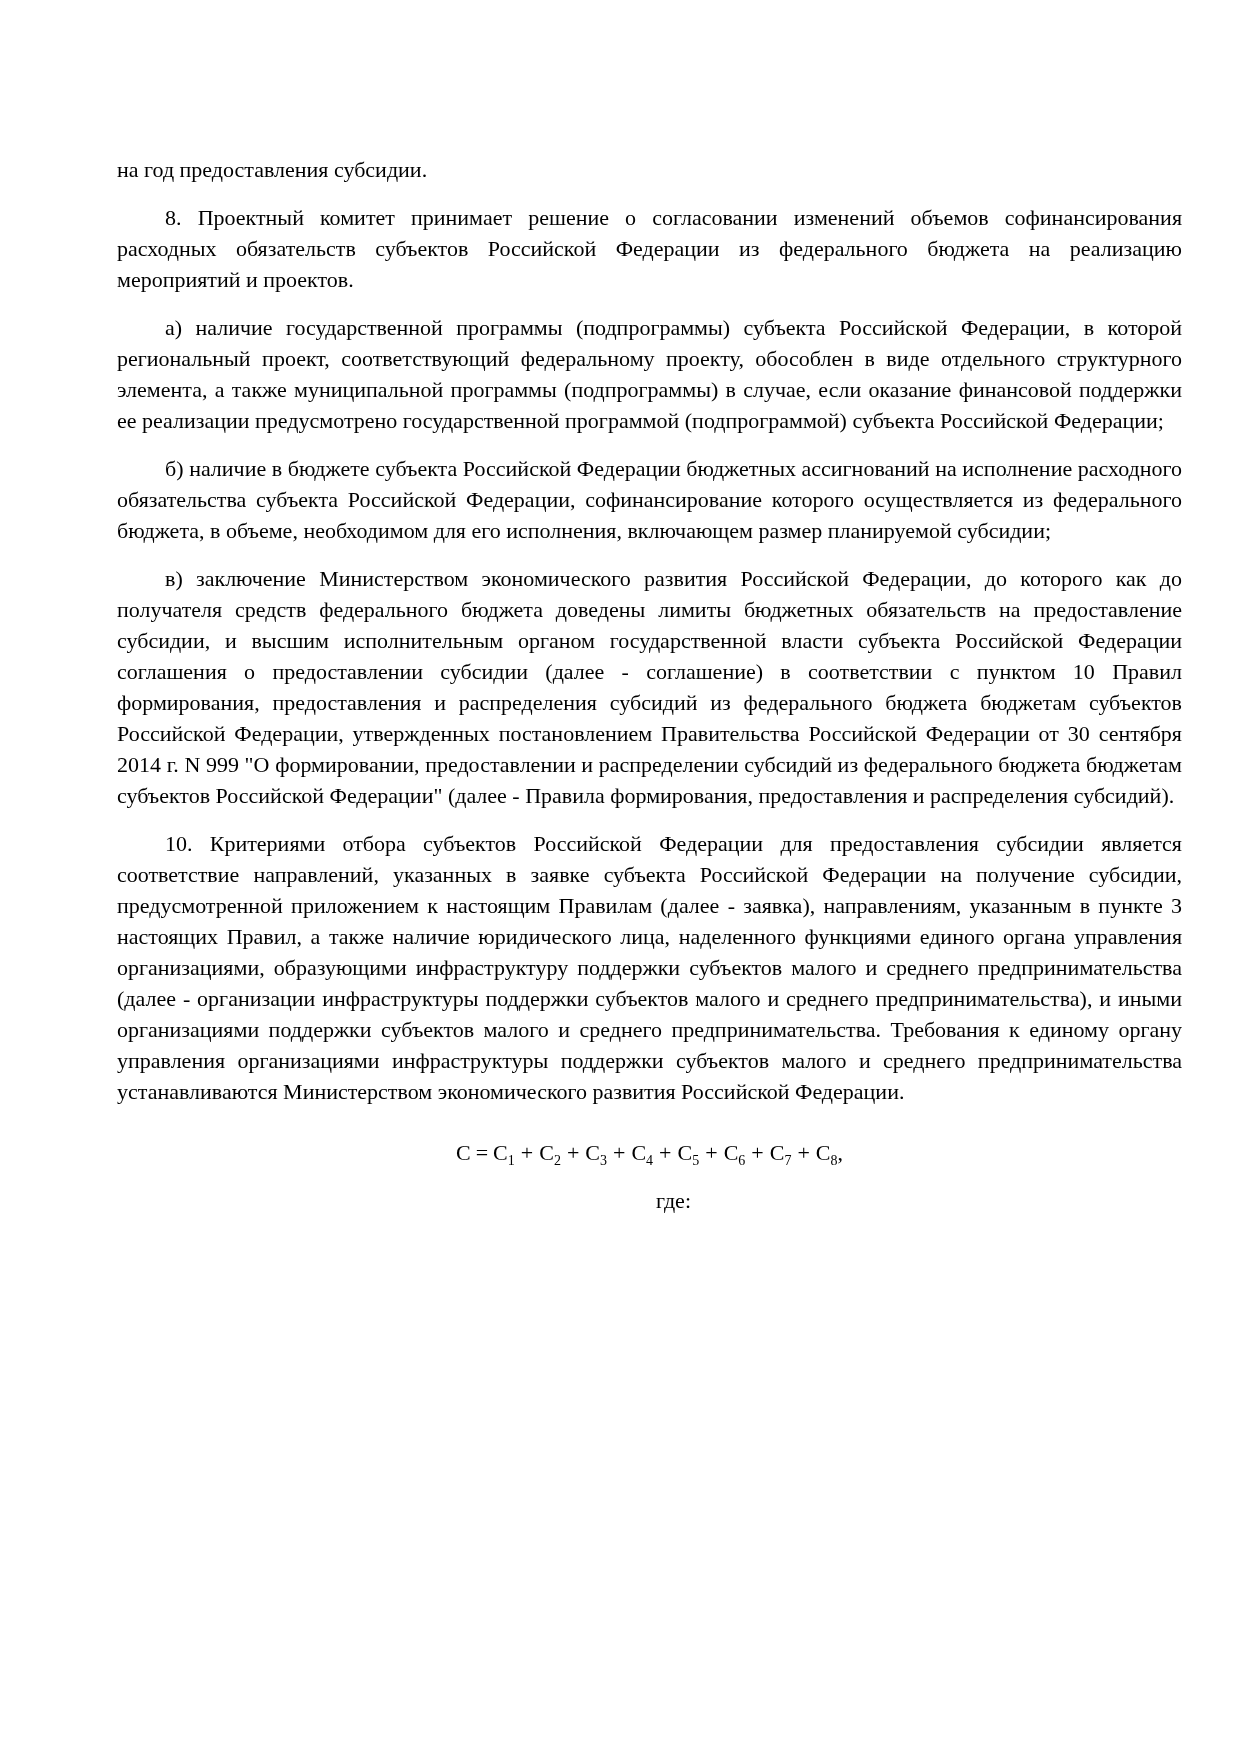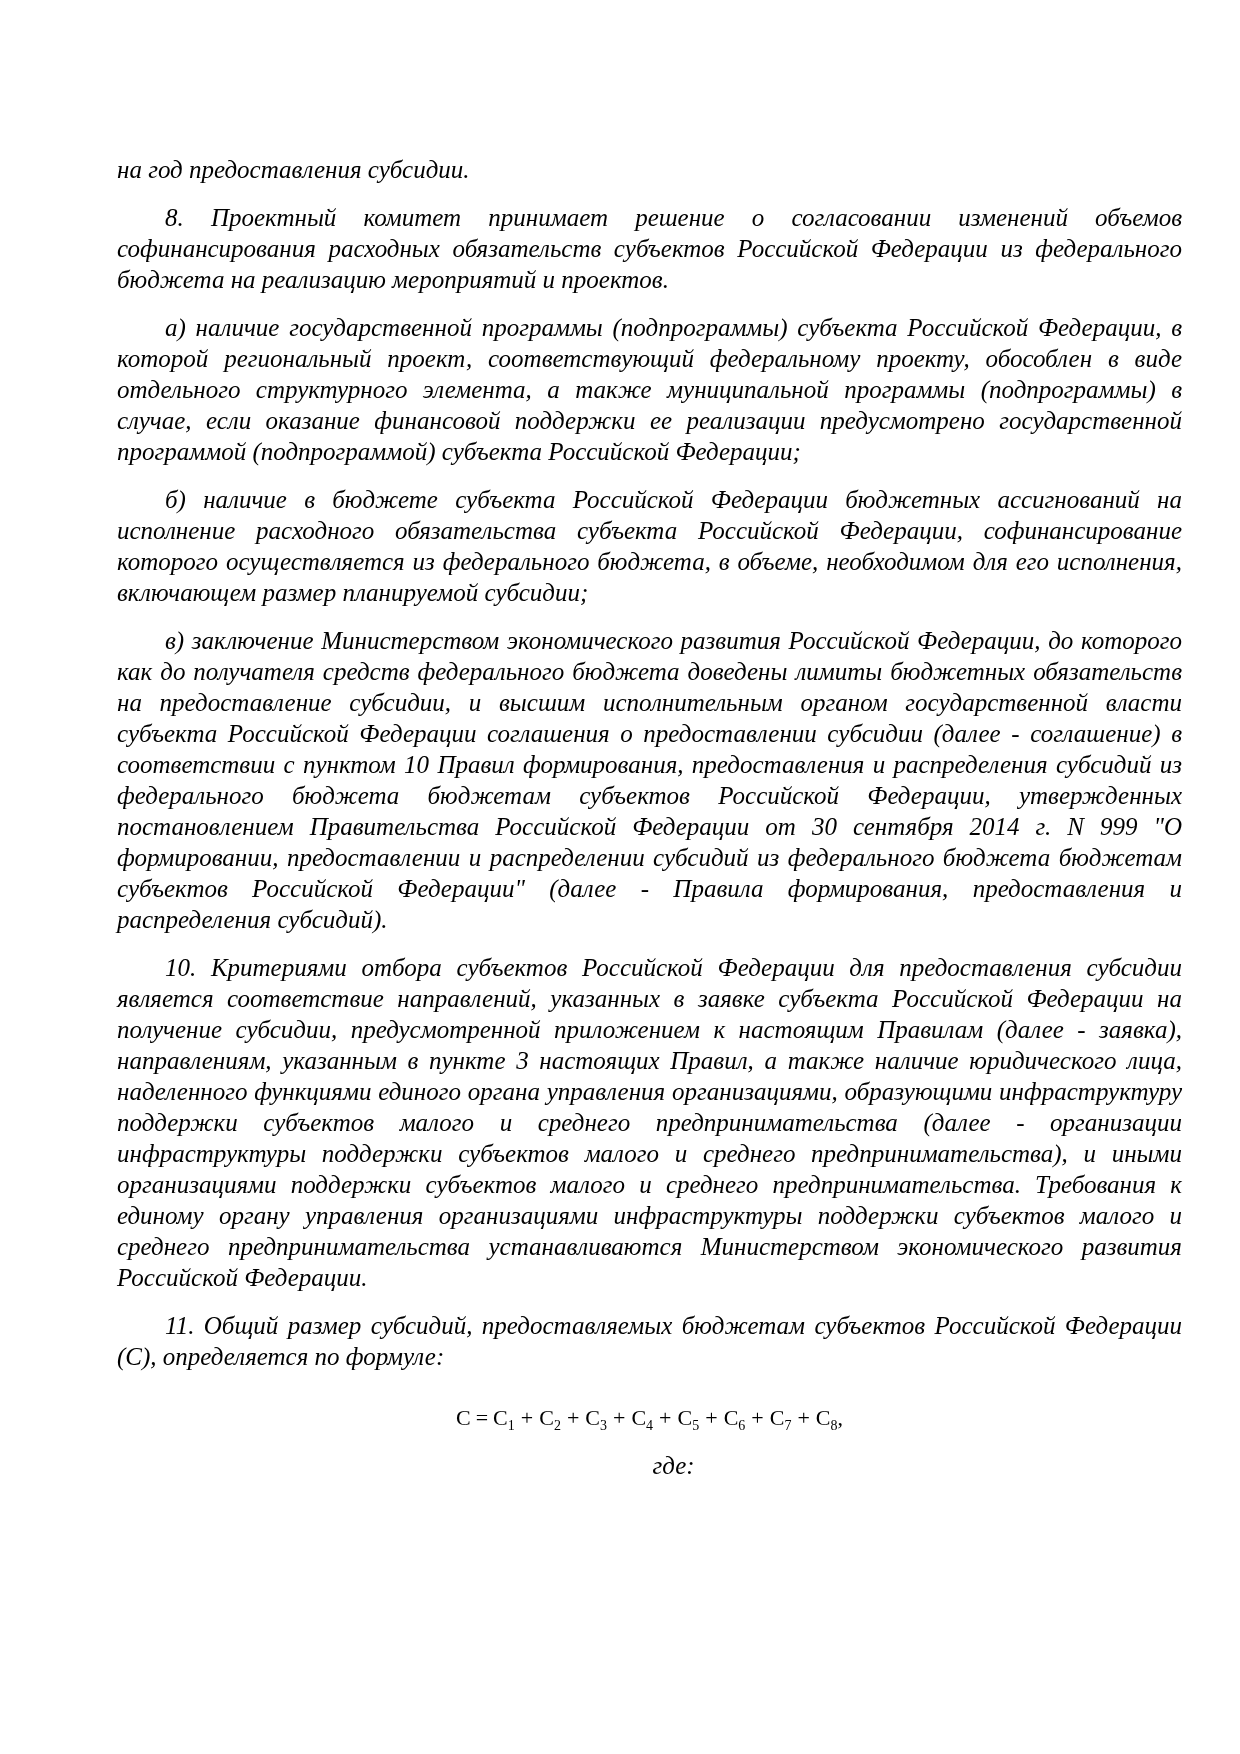--- a/index.html
+++ b/index.html
@@ -11,25 +11,24 @@
     color: #000000;
   }
   .page {
     width: 1240px;
     height: 1754px;
     background: #ffffff;
     padding: 154px 58px 40px 117px;
     overflow: hidden;
   }
   .para {
-    font-size: 25px;
+    font-size: 22px;
     line-height: 31px;
     text-align: justify;
     margin-bottom: 17px;
-    font-style: italic;
   }
   .para.indent {
     text-indent: 48px;
   }
   .para.no-justify {
     text-align: center;
   }
   .formula {
     font-size: 22px;
     line-height: 31px;
@@ -56,19 +55,18 @@
 
   <div class="para indent">а) наличие государственной программы (подпрограммы) субъекта Российской Федерации, в которой региональный проект, соответствующий федеральному проекту, обособлен в виде отдельного структурного элемента, а также муниципальной программы (подпрограммы) в случае, если оказание финансовой поддержки ее реализации предусмотрено государственной программой (подпрограммой) субъекта Российской Федерации;</div>
 
   <div class="para indent">б) наличие в бюджете субъекта Российской Федерации бюджетных ассигнований на исполнение расходного обязательства субъекта Российской Федерации, софинансирование которого осуществляется из федерального бюджета, в объеме, необходимом для его исполнения, включающем размер планируемой субсидии;</div>
 
   <div class="para indent">в) заключение Министерством экономического развития Российской Федерации, до которого как до получателя средств федерального бюджета доведены лимиты бюджетных обязательств на предоставление субсидии, и высшим исполнительным органом государственной власти субъекта Российской Федерации соглашения о предоставлении субсидии (далее - соглашение) в соответствии с пунктом 10 Правил формирования, предоставления и распределения субсидий из федерального бюджета бюджетам субъектов Российской Федерации, утвержденных постановлением Правительства Российской Федерации от 30 сентября 2014 г. N 999 "О формировании, предоставлении и распределении субсидий из федерального бюджета бюджетам субъектов Российской Федерации" (далее - Правила формирования, предоставления и распределения субсидий).</div>
 
   <div class="para indent">10. Критериями отбора субъектов Российской Федерации для предоставления субсидии является соответствие направлений, указанных в заявке субъекта Российской Федерации на получение субсидии, предусмотренной приложением к настоящим Правилам (далее - заявка), направлениям, указанным в пункте 3 настоящих Правил, а также наличие юридического лица, наделенного функциями единого органа управления организациями, образующими инфраструктуру поддержки субъектов малого и среднего предпринимательства (далее - организации инфраструктуры поддержки субъектов малого и среднего предпринимательства), и иными организациями поддержки субъектов малого и среднего предпринимательства. Требования к единому органу управления организациями инфраструктуры поддержки субъектов малого и среднего предпринимательства устанавливаются Министерством экономического развития Российской Федерации.</div>
 
 
-  <div class="para indent">11. Общий размер субсидий, предоставляемых бюджетам субъектов Российской Федерации (С), определяется по формуле:</div>
 
   <div class="formula"><span>С</span><span class="f-eq">=</span><span><span>С</span><sub>1</sub></span><span class="f-op">+</span><span><span>С</span><sub>2</sub></span><span class="f-op">+</span><span><span>С</span><sub>3</sub></span><span class="f-op">+</span><span><span>С</span><sub>4</sub></span><span class="f-op">+</span><span><span>С</span><sub>5</sub></span><span class="f-op">+</span><span><span>С</span><sub>6</sub></span><span class="f-op">+</span><span><span>С</span><sub>7</sub></span><span class="f-op">+</span><span><span>С</span><sub>8</sub></span><span>,</span></div>
 
   <div class="para indent no-justify">где:</div>
 
 </div>
 
 </body></html>

